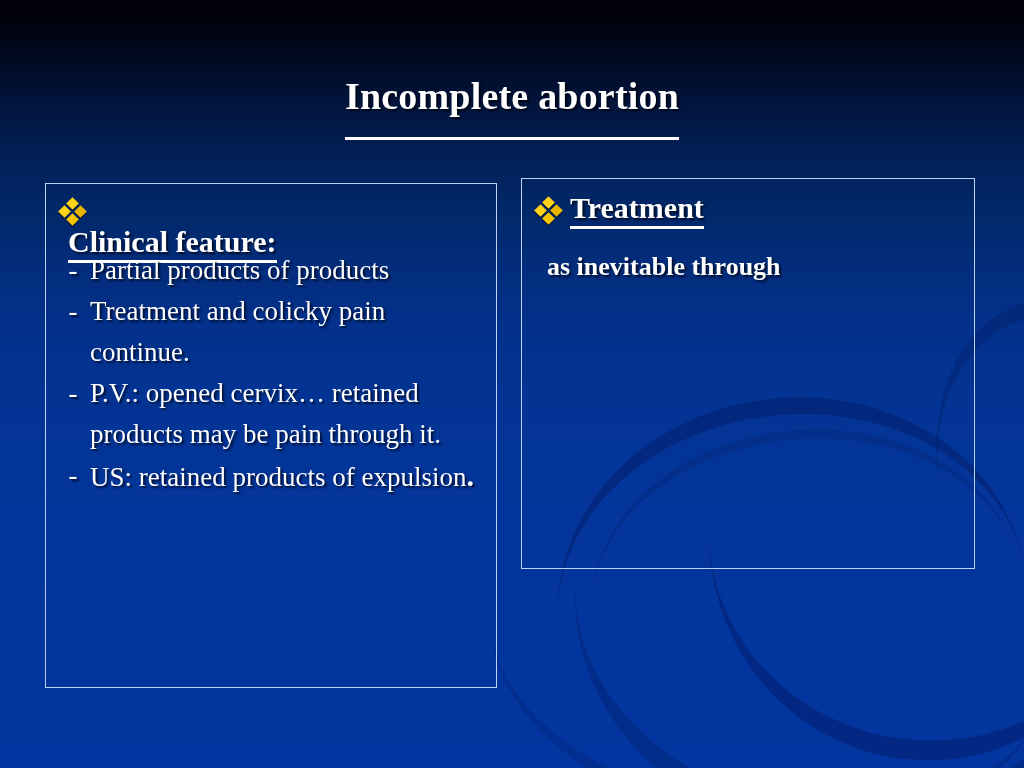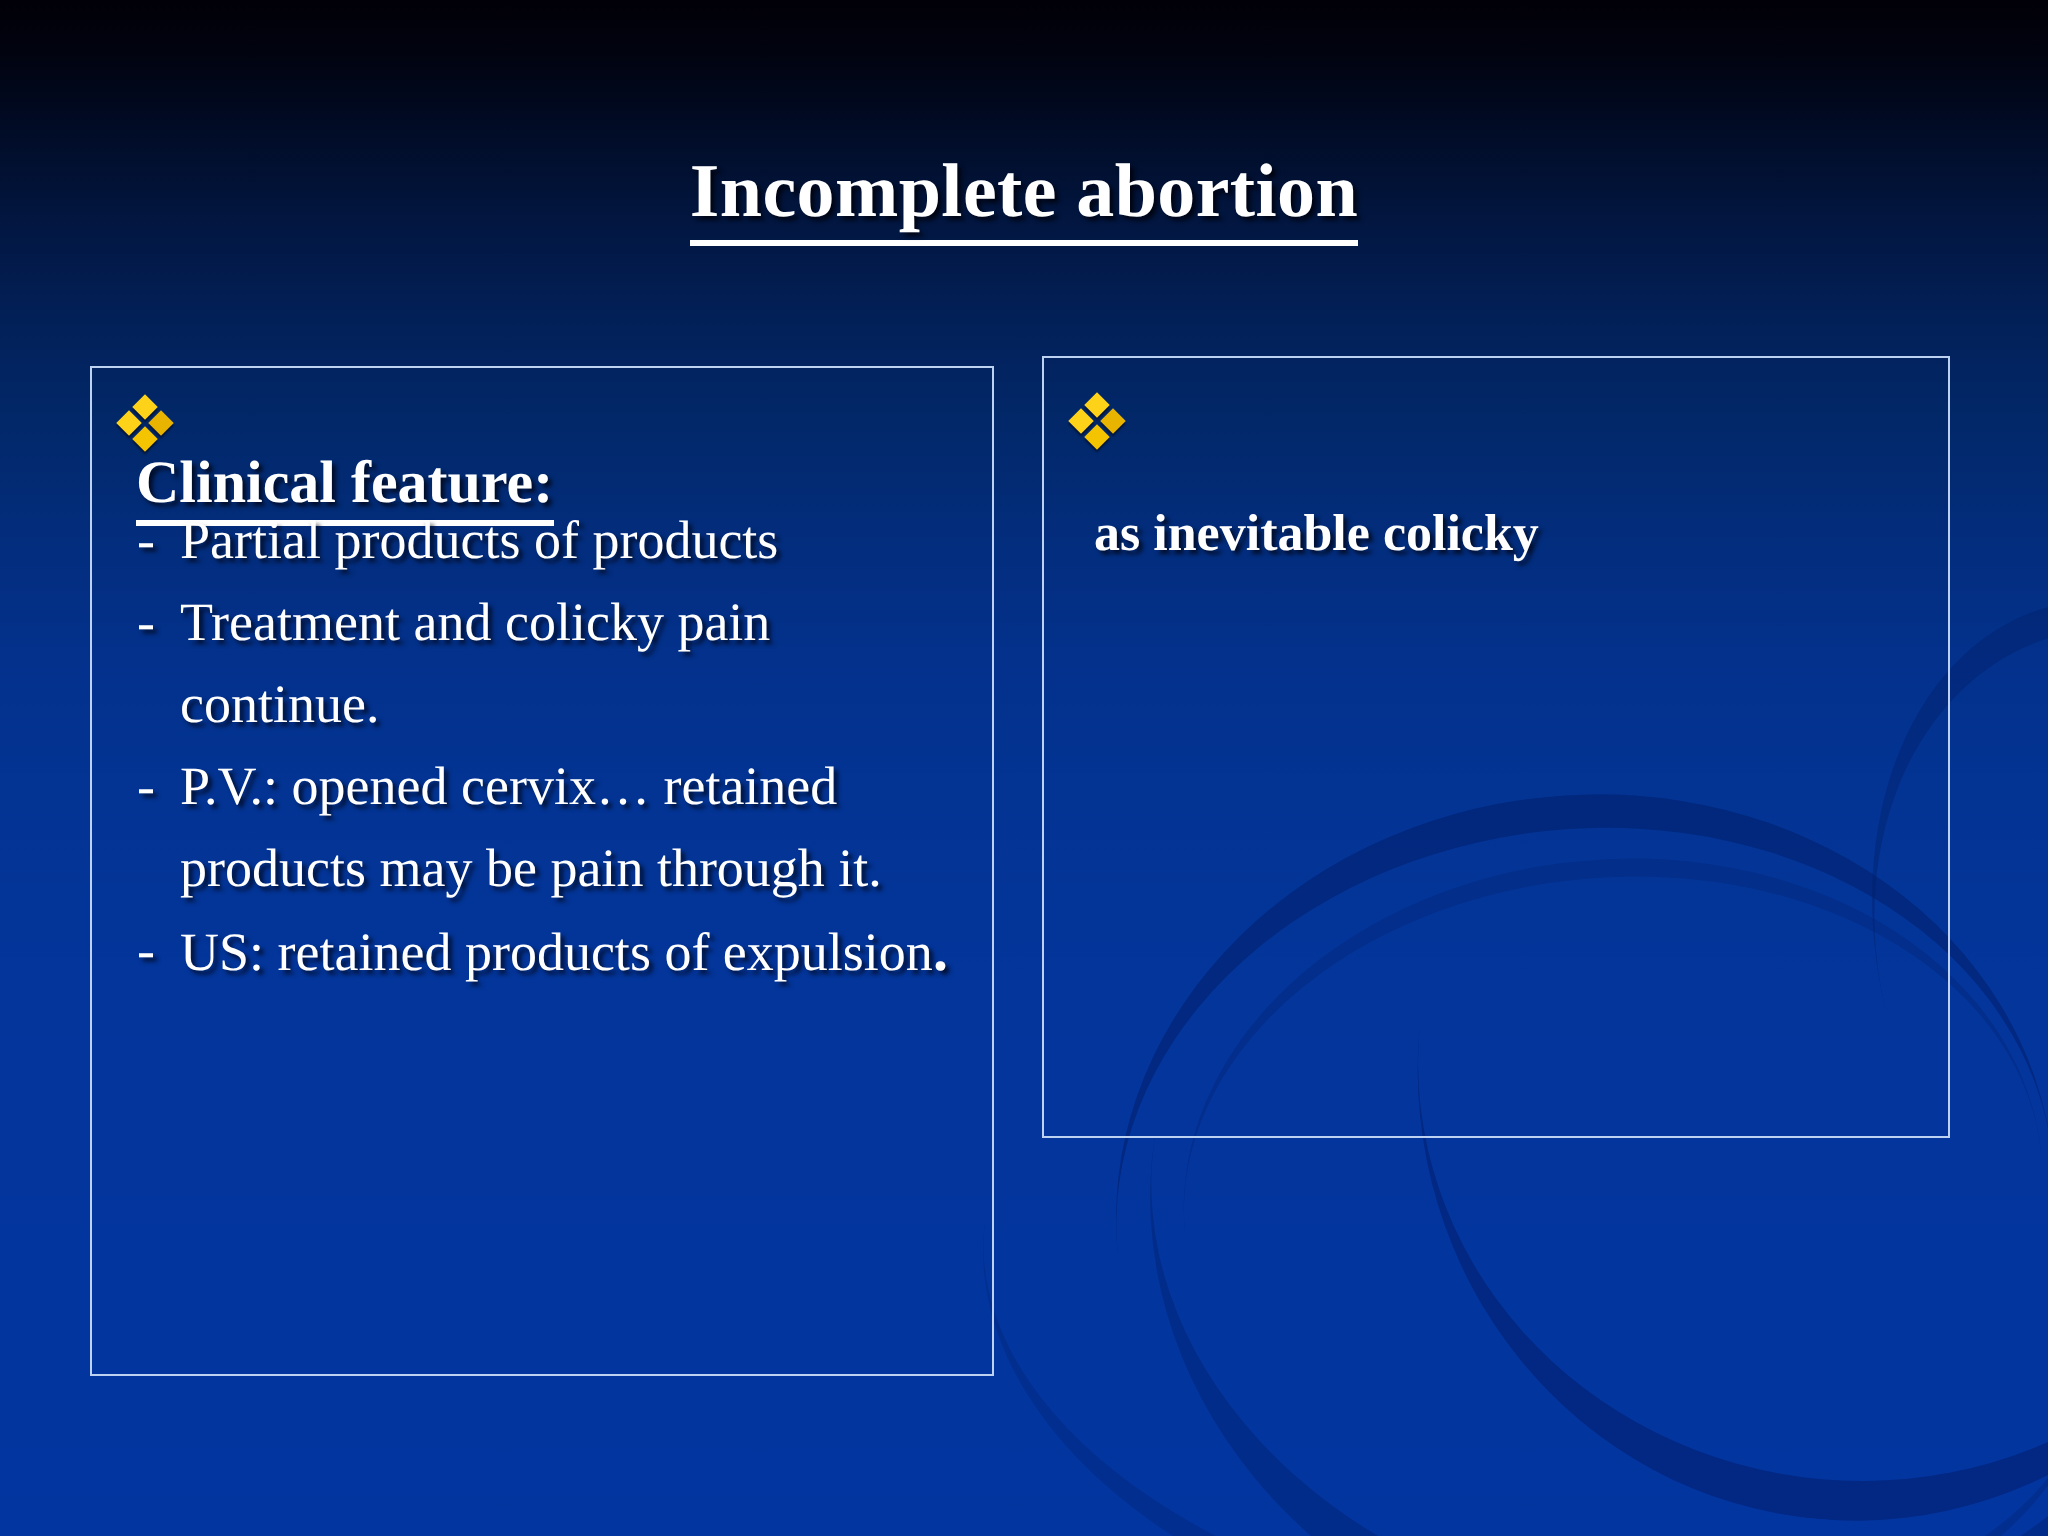--- a/index.html
+++ b/index.html
@@ -126,21 +126,21 @@
     color: #ffffff;
     font-size: 38px;
     font-weight: bold;
     line-height: 44px;
     letter-spacing: 0.2px;
     text-shadow: 2px 2px 2px rgba(0, 0, 8, 0.75);
   }
 
   #title .u {
     border-bottom: 3px solid #ffffff;
-    padding-bottom: 2px;
+    padding-bottom: 19px;
     display: inline-block;
   }
 
   
   .box {
     position: absolute;
     border: 1px solid #bcd2f0;
     box-sizing: border-box;
   }
 
@@ -316,19 +316,22 @@
 
   <div class="box" id="box-right">
 
     <div class="bullet-row" id="right-head">
       <span class="diamond-marker">
         <i class="d-top"></i>
           <i class="d-left"></i>
           <i class="d-right"></i>
           <i class="d-bottom"></i>
       </span>
+      <span class="heading-text">
+        <span class="u">Treatment</span>
+      </span>
     </div>
 
-    <div id="right-sub">as inevitable colicky</div>
+    <div id="right-sub">as inevitable through</div>
 
   </div>
 
 </div>
 
 </body></html>

